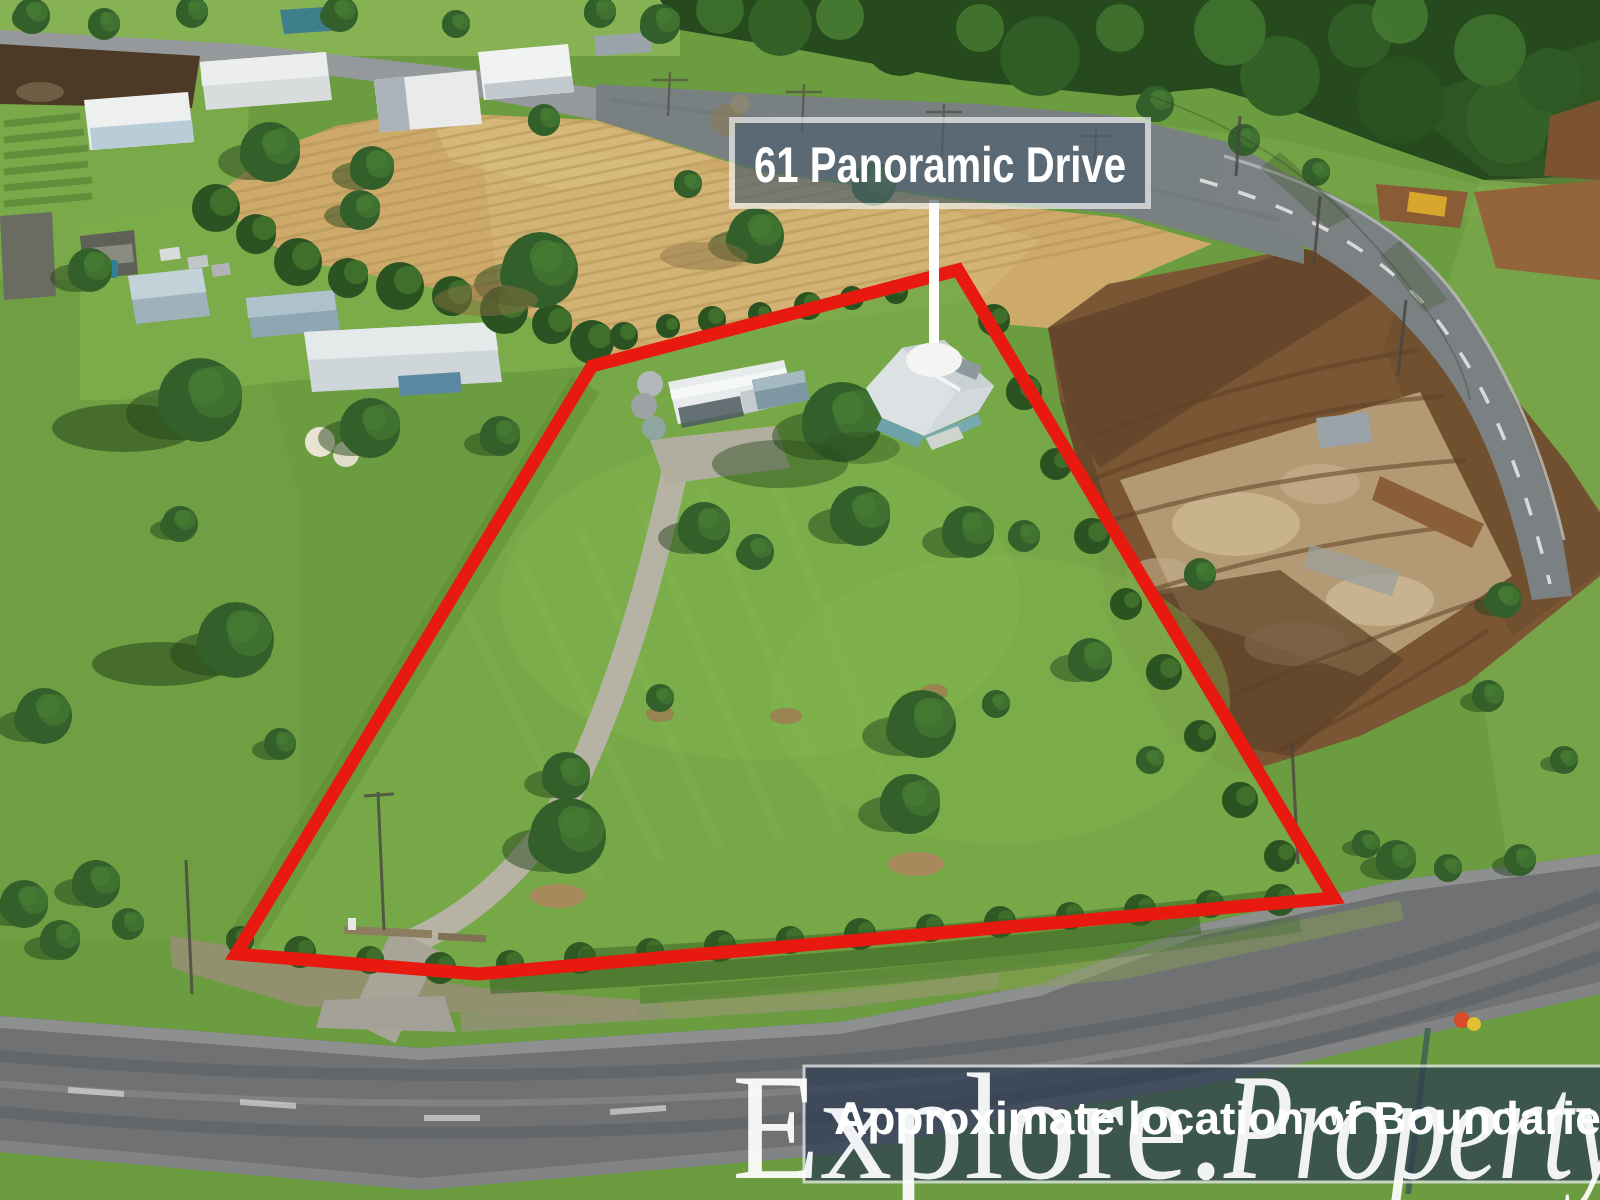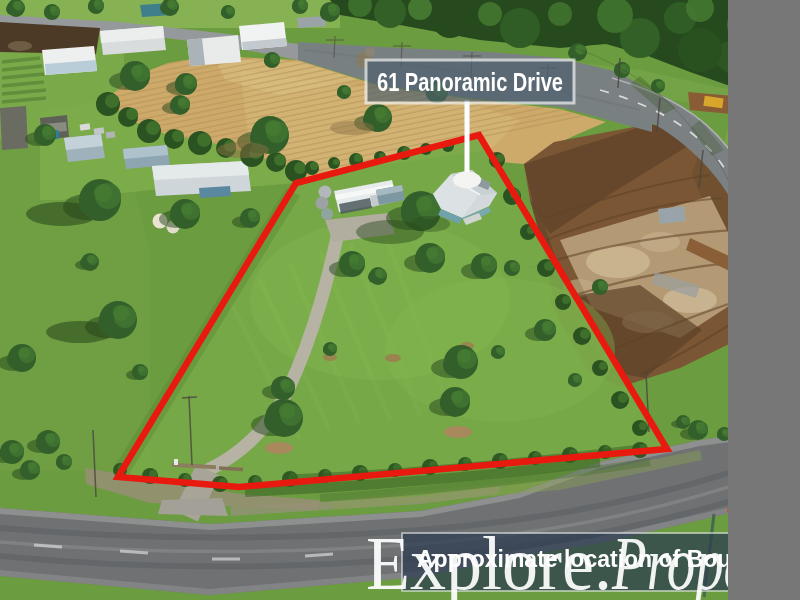--- a/index.html
+++ b/index.html
@@ -1,17 +1,17 @@
 <!DOCTYPE html>
 <html><head>
 <meta charset="utf-8">
 <title>61 Panoramic Drive</title>
 <style>
 html,body{margin:0;padding:0;background:#777;}
-#page{width:728px;height:600px;overflow:hidden;position:relative;}
+#page{width:800px;height:600px;overflow:hidden;position:relative;}
 svg{display:block;}
 </style>
 </head>
 <body>
 <div id="page">
 <svg width="800" height="600" viewBox="0 0 800 600" font-family="Liberation Sans, sans-serif">
       <defs>
         <clipPath id="tanclip">
           <polygon points="210,56 298,60 380,86 470,99 560,109 606,122 578,134 552,146 524,164 500,162 479,135 296,183 296,172 250,157 205,144 158,133 122,116 105,100 135,76 168,63"></polygon>
         </clipPath>

